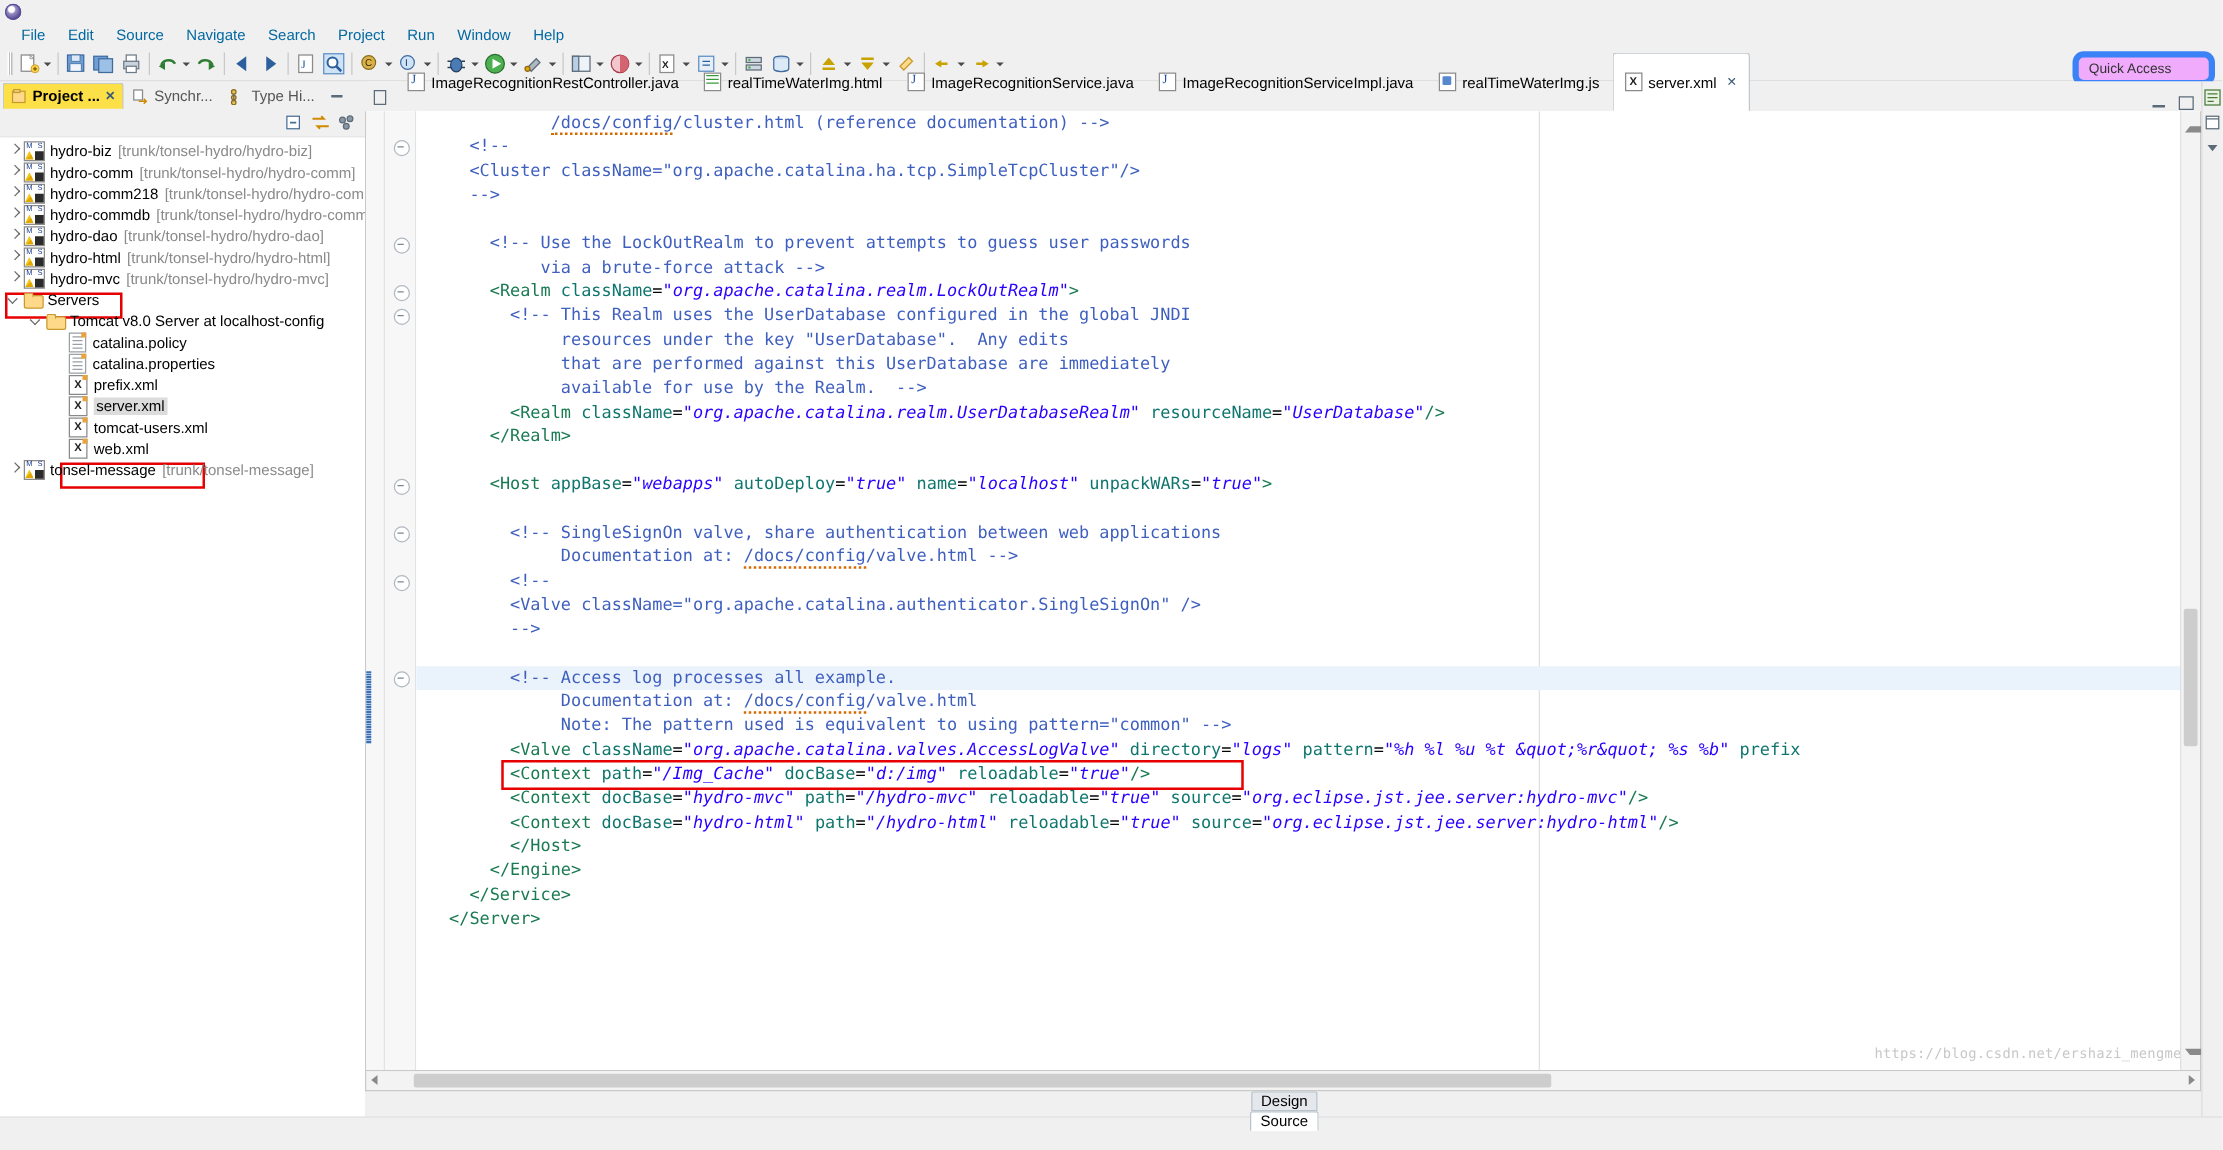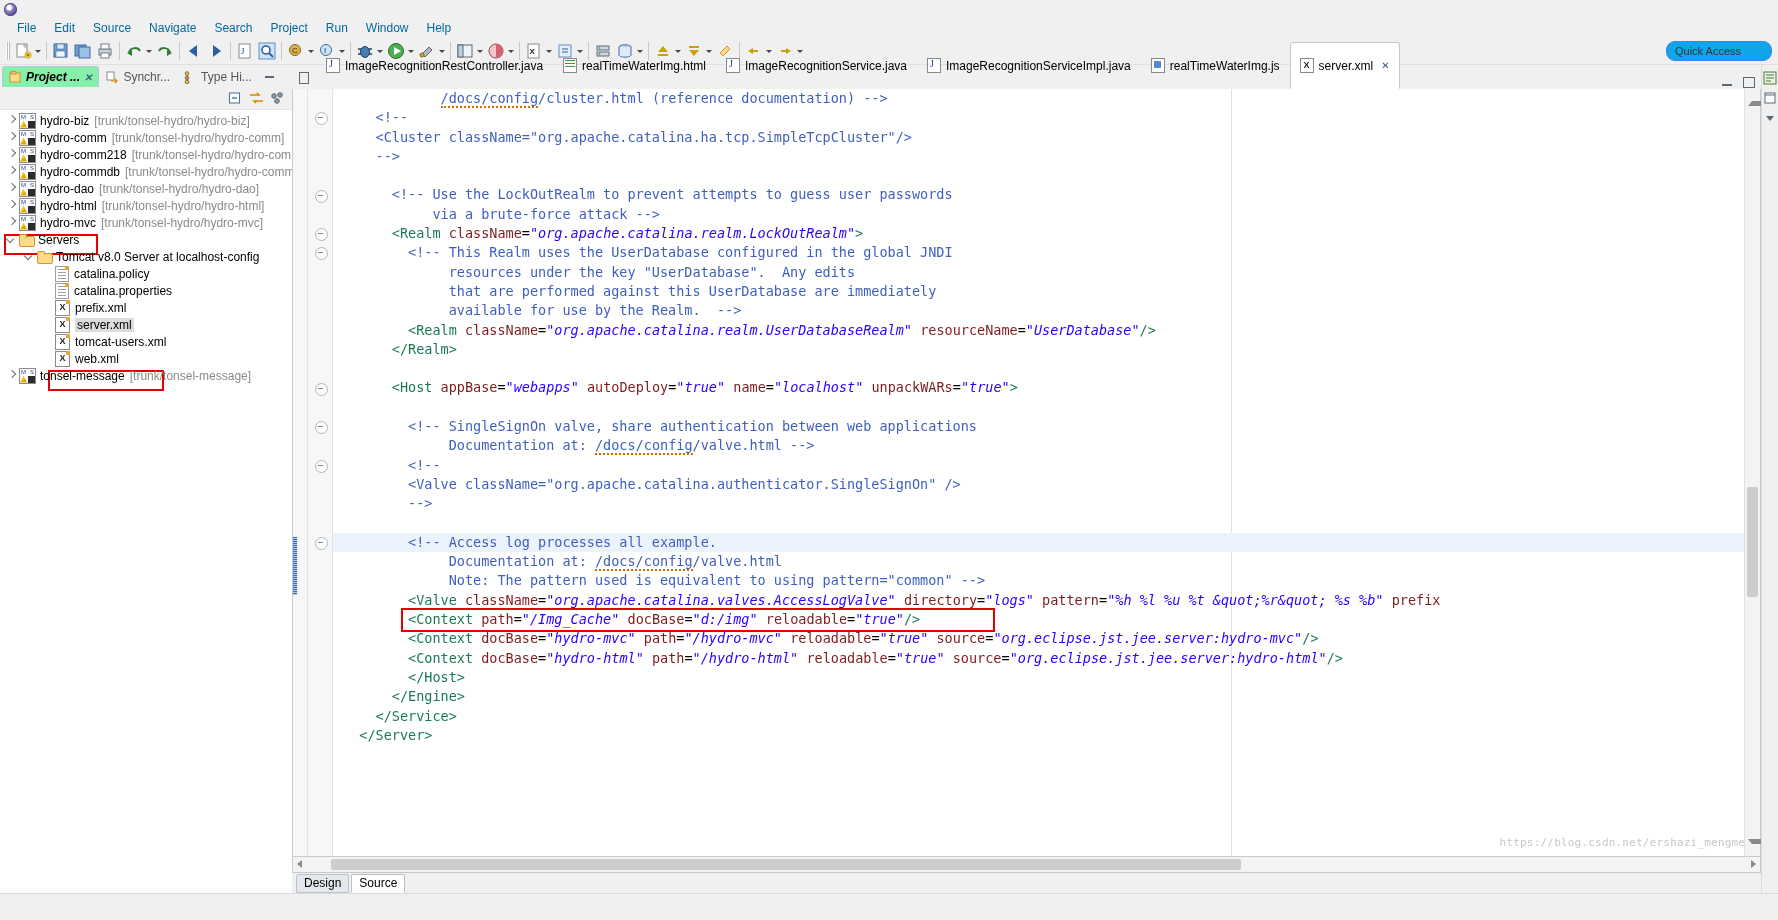--- a/index.html
+++ b/index.html
@@ -36,35 +36,35 @@
   }
   .tb-grip{width:4px;height:18px;margin:0 2px;
     background:linear-gradient(90deg,#fff 0 1px,#bcbcbc 1px 2px,#fff 2px 3px,#bcbcbc 3px 4px);}
   .tb-btn{width:20px;height:20px;margin:0 1px;position:relative;display:inline-block;}
   .tb-sep{width:1px;height:18px;background:#c8c8c8;margin:0 3px;}
   .tb-arrow{width:8px;height:20px;position:relative;margin-right:1px;}
   .tb-arrow:after{content:"";position:absolute;left:1px;top:9px;border-left:3px solid transparent;
     border-right:3px solid transparent;border-top:3px solid #4a4a4a;}
   .quick-access{
     position:absolute;right:6px;top:3px;height:18px;width:96px;
-    border:1px solid #3b82f6;background:#0ea5e9;border-radius:9px;
+    border:5px solid #3b82f6;background:#f0abfc;border-radius:9px;
     font-size:11px;color:#333;display:flex;align-items:center;padding-left:8px;
   }
 
   
   .main{display:flex;height:828px;background:#f0f0f0;}
 
   
   .leftpane{width:292px;display:flex;flex-direction:column;background:#f0f0f0;}
   .view-tabs{height:22px;display:flex;align-items:flex-end;position:relative;padding-left:2px;}
   .vtab{
     display:flex;align-items:center;gap:4px;height:20px;padding:0 6px;font-size:12px;
     color:#000;border:1px solid transparent;border-bottom:none;white-space:nowrap;
   }
-  .vtab.active{background:#86efac;border:1px solid #b5c7d8;border-bottom:none;border-radius:3px 3px 0 0;font-weight:bold;font-style:italic;}
+  .vtab.active{background:#fde047;border:1px solid #b5c7d8;border-bottom:none;border-radius:3px 3px 0 0;font-weight:bold;}
   .vtab.inactive{color:#555;}
   .vtab .x{font-size:10px;color:#3b5a78;}
   .vtab-ico{width:13px;height:13px;flex:none;}
   .view-min{position:absolute;right:16px;top:4px;width:11px;height:9px;}
   .view-min:after{content:"";position:absolute;left:0;bottom:0;width:9px;height:2px;background:#5a6a78;}
 
   .view-toolbar{height:22px;display:flex;align-items:center;justify-content:flex-end;
     background:#f0f0f0;padding-right:8px;gap:7px;border-bottom:1px solid #e3e3e3;}
   .vtb-ico{width:14px;height:14px;position:relative;}
 
@@ -139,40 +139,40 @@
     font-family:"DejaVu Sans Mono","Liberation Mono",monospace;font-size:13.5px;line-height:19.3px;}
   .code-inner{position:absolute;left:0;top:0;white-space:pre;padding-left:10px;}
   .ln{height:19.3px;white-space:pre;}
   .hl-line{position:absolute;left:0;right:0;height:19.3px;background:#eaf2fb;}
   .vline{position:absolute;top:0;bottom:0;width:1px;background:#e0e0e0;}
   .cur-bar{position:absolute;left:0;width:4px;background:repeating-linear-gradient(180deg,#3d6fb5 0 1px,#a9c2e4 1px 2px);}
 
   
   .c-com{color:#3f5fbf;}
   .c-tag{color:#1a7a52;}
-  .c-attr{color:#7f1d1d;}
+  .c-attr{color:#0f766e;}
   .c-val{color:#2a00ff;font-style:italic;}
   .c-plain{color:#000;}
   .c-eq{color:#000;}
   .squig{border-bottom:2px dotted #d46a00;}
 
   .vscroll{position:absolute;right:0;top:0;bottom:0;width:15px;background:#f3f3f3;border-left:1px solid #e0e0e0;}
   .vthumb{position:absolute;left:2px;width:11px;background:#cdcdcd;border-radius:2px;}
   .v-up,.v-dn{position:absolute;left:3px;width:9px;height:9px;}
   .v-up{top:3px;border-left:4px solid transparent;border-right:4px solid transparent;border-bottom:5px solid #8a8a8a;}
   .v-dn{bottom:3px;border-left:4px solid transparent;border-right:4px solid transparent;border-top:5px solid #8a8a8a;}
 
   .hscrollrow{height:15px;background:#f3f3f3;border:1px solid #c9c9c9;border-top:none;
     position:relative;display:flex;align-items:center;}
   .hthumb{position:absolute;top:2px;height:11px;background:#cdcdcd;border-radius:2px;}
   .h-lt,.h-rt{position:absolute;top:3px;width:0;height:0;}
   .h-lt{left:4px;border-top:4px solid transparent;border-bottom:4px solid transparent;border-right:5px solid #8a8a8a;}
   .h-rt{right:4px;border-top:4px solid transparent;border-bottom:4px solid transparent;border-left:5px solid #8a8a8a;}
 
-  .bottom-tabs{height:20px;display:flex;align-items:center;gap:0;padding-left:4px;background:#f0f0f0;}
+  .bottom-tabs{height:20px;display:flex;align-items:center;gap:0;padding-left:4px;background:#f0f0f0;flex-direction:column;}
   .btab{height:17px;padding:0 7px;font-size:12px;display:flex;align-items:center;
     border:1px solid #b9c3cc;background:#e4e8ec;margin-right:2px;border-radius:2px 2px 0 0;color:#000;}
   .btab.active{background:#fff;border-bottom-color:#fff;}
 
   .watermark{position:absolute;right:8px;bottom:4px;font-size:11px;color:#c7c7c7;letter-spacing:.2px;}
 
   .rightstrip{width:16px;background:#f0f0f0;border-left:1px solid #dcdcdc;position:relative;}
   .rs-ico{position:absolute;left:1px;width:14px;height:14px;}
 
   .statusbar{height:22px;background:#f0f0f0;border-top:1px solid #dcdcdc;}

